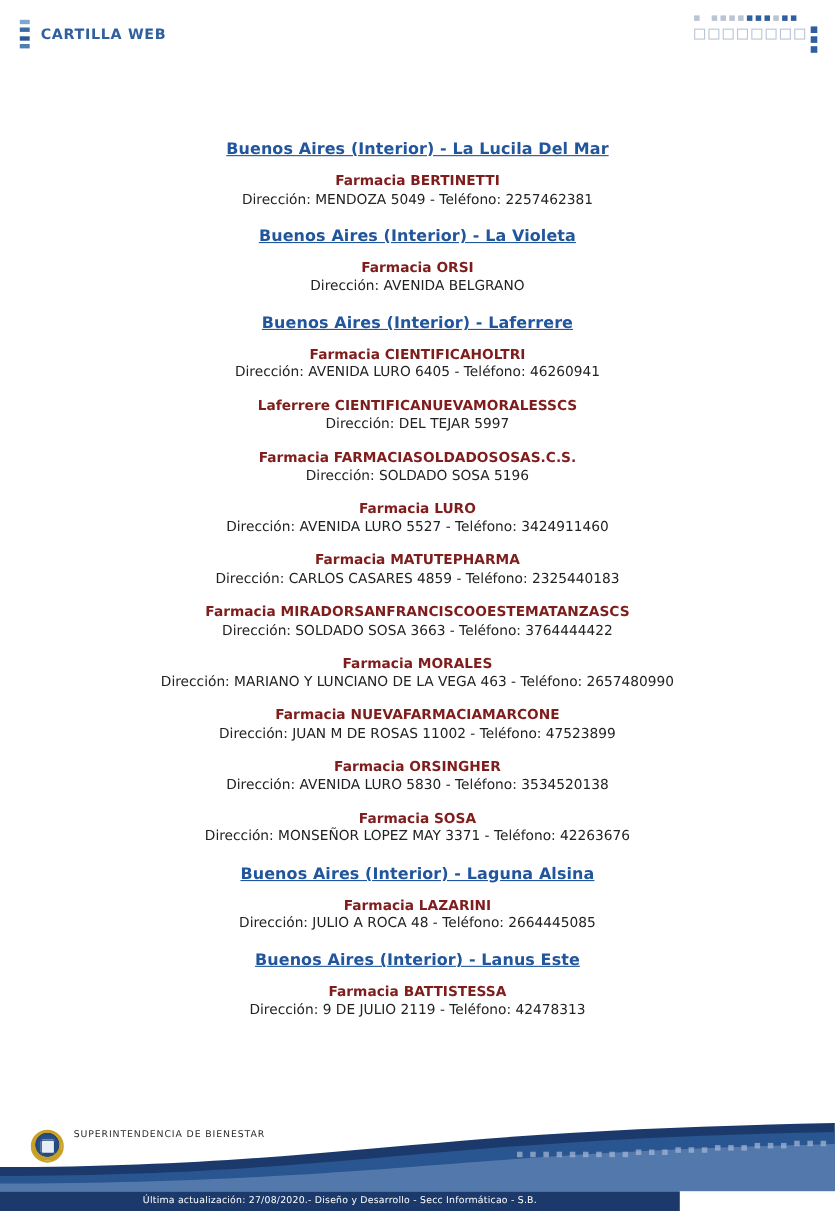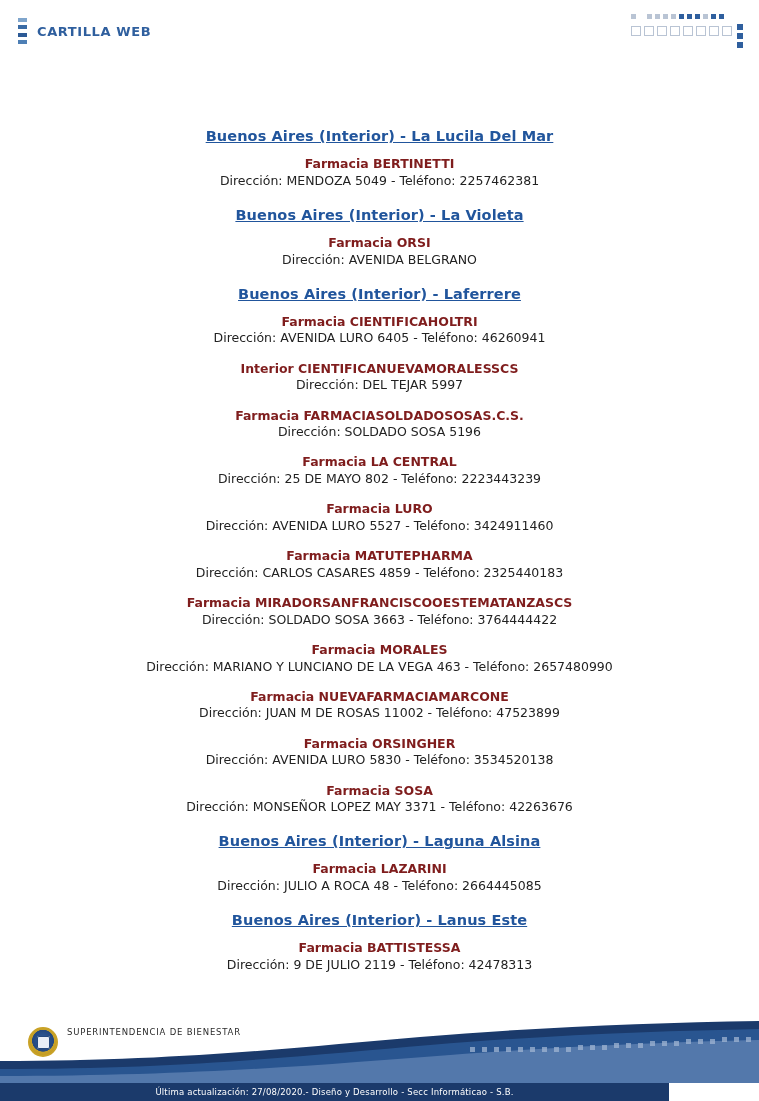--- a/index.html
+++ b/index.html
@@ -146,21 +146,21 @@
   .org-name {
     margin-left: 9px;
     font-size: 8.5px;
     letter-spacing: 0.8px;
     color: #2b2b2b;
   }
   .footer-bar {
     position: absolute;
     left: 0;
     bottom: 0;
-    width: 669px;
+    width: 618px;
     height: 18px;
     background: #1b3a6b;
     color: #ffffff;
     font-size: 8.5px;
     display: flex;
     align-items: center;
     justify-content: center;
     letter-spacing: 0.2px;
   }
 </style>
@@ -231,30 +231,26 @@
     </div>
   </div>
 
   <div class="city-block">
     <div class="city-heading">Buenos Aires (Interior) - Laferrere</div>
     <div class="pharmacy">
       <div class="pharmacy-name">Farmacia CIENTIFICAHOLTRI</div>
       <div class="pharmacy-detail">Dirección: AVENIDA LURO 6405 - Teléfono: 46260941</div>
     </div>
     <div class="pharmacy">
-      <div class="pharmacy-name">Interior CIENTIFICANUEVAMORALESSCS</div>
+      <div class="pharmacy-name">Laferrere CIENTIFICANUEVAMORALESSCS</div>
       <div class="pharmacy-detail">Dirección: DEL TEJAR 5997</div>
     </div>
     <div class="pharmacy">
       <div class="pharmacy-name">Farmacia FARMACIASOLDADOSOSAS.C.S.</div>
       <div class="pharmacy-detail">Dirección: SOLDADO SOSA 5196</div>
-    </div>
-    <div class="pharmacy">
-      <div class="pharmacy-name">Farmacia LA CENTRAL</div>
-      <div class="pharmacy-detail">Dirección: 25 DE MAYO 802 - Teléfono: 2223443239</div>
     </div>
     <div class="pharmacy">
       <div class="pharmacy-name">Farmacia LURO</div>
       <div class="pharmacy-detail">Dirección: AVENIDA LURO 5527 - Teléfono: 3424911460</div>
     </div>
     <div class="pharmacy">
       <div class="pharmacy-name">Farmacia MATUTEPHARMA</div>
       <div class="pharmacy-detail">Dirección: CARLOS CASARES 4859 - Teléfono: 2325440183</div>
     </div>
     <div class="pharmacy">

